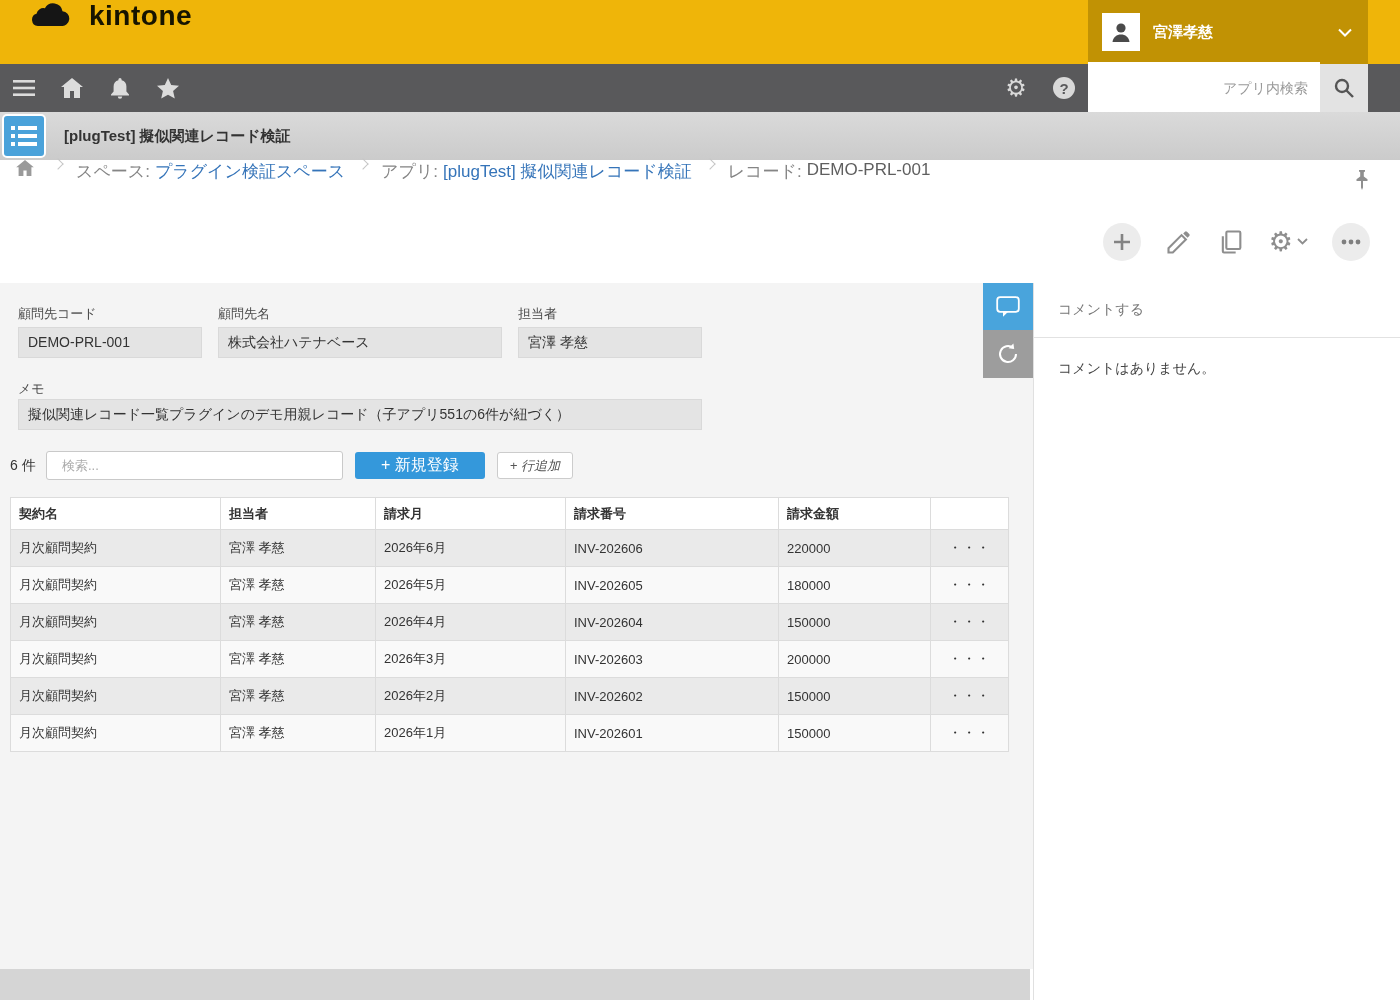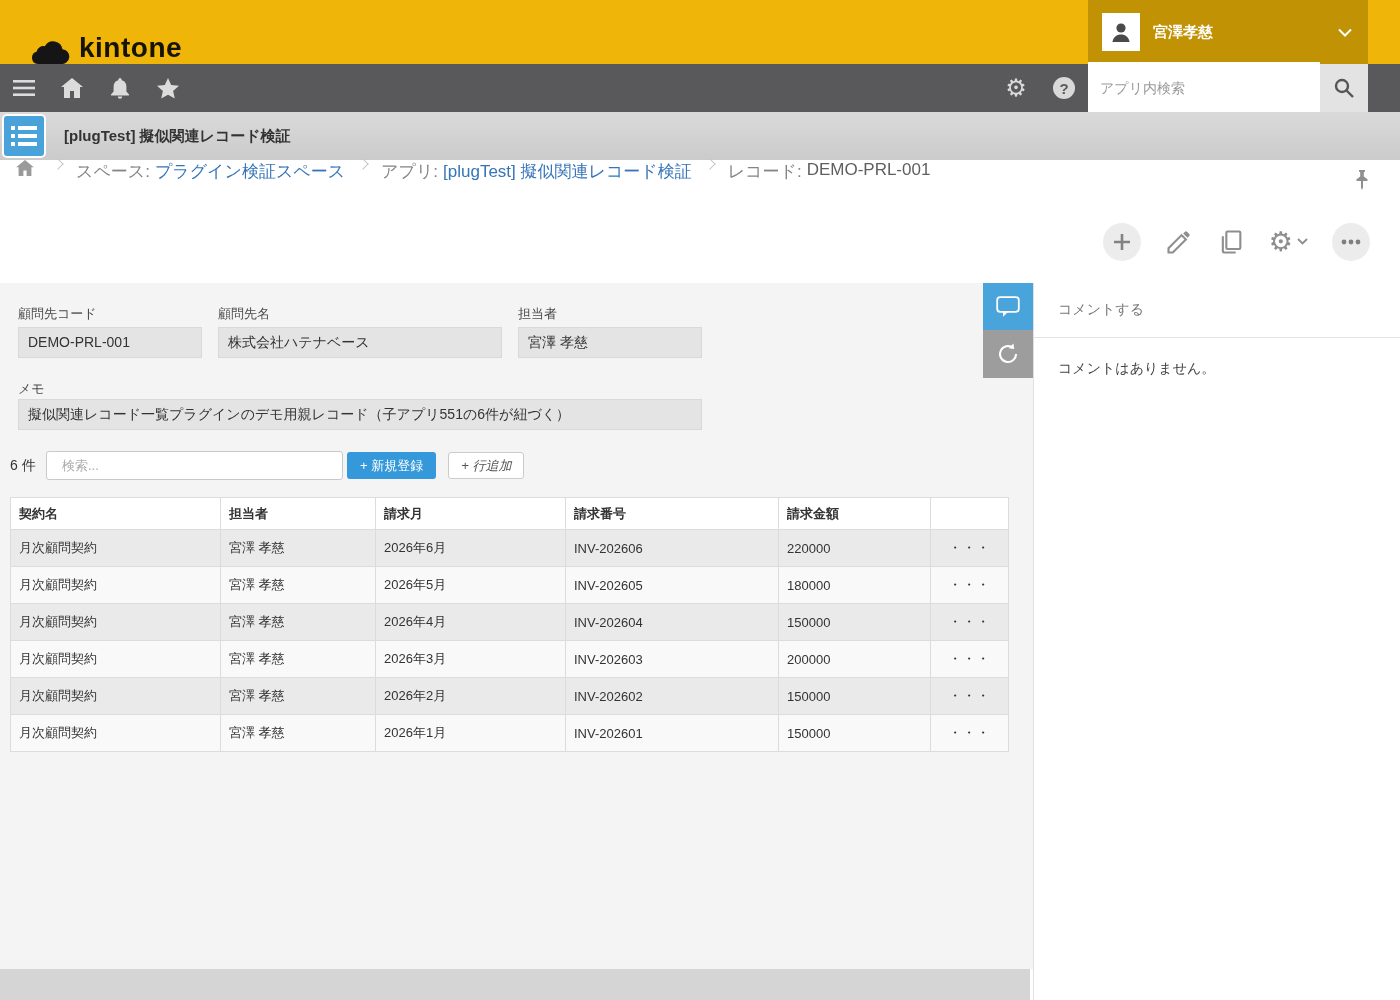--- a/index.html
+++ b/index.html
@@ -1,34 +1,34 @@
 <!DOCTYPE html>
 <html><head>
 <meta charset="utf-8">
 <style>
   html,body{margin:0;padding:0;}
   body{font-family:"Liberation Sans","DejaVu Sans",sans-serif;background:#fff;}
   .page{position:relative;width:1400px;height:1000px;overflow:hidden;background:#fff;}
 
   
   .topbar{position:absolute;left:0;top:0;width:100%;height:64px;background:#efb509;}
-  .logo{position:absolute;left:30px;top:0;height:64px;display:flex;align-items:flex-end;gap:9px;cursor:pointer;}
+  .logo{position:absolute;left:30px;top:0;height:64px;display:flex;align-items:flex-start;gap:19px;cursor:pointer;}
   .logo-text{font-size:28px;font-weight:bold;color:#161400;letter-spacing:.5px;}
   .user-box{position:absolute;left:1088px;top:0;width:280px;height:64px;background:#c19204;display:flex;align-items:center;gap:13px;padding:0 16px 0 14px;box-sizing:border-box;cursor:pointer;}
   .avatar{width:38px;height:38px;background:#fff;display:flex;align-items:center;justify-content:center;flex:none;}
   .user-name{flex:1;color:#fff;font-size:15px;font-weight:bold;}
 
   
   .navbar{position:absolute;left:0;top:64px;width:100%;height:48px;background:#59595b;}
   .nav-left{position:absolute;left:0;top:0;display:flex;height:48px;}
   .nav-btn{width:48px;height:48px;display:flex;align-items:center;justify-content:center;cursor:pointer;background:none;border:none;padding:0;}
   .nav-right{position:absolute;right:32px;top:0;height:48px;display:flex;align-items:center;}
   .help-bubble{width:22px;height:22px;border-radius:50%;background:#d9d9d9;color:#59595b;font-size:15px;font-weight:bold;display:flex;align-items:center;justify-content:center;}
   .gear-glyph{font-size:24px;line-height:1;color:#d9d9d9;font-family:"DejaVu Sans",sans-serif;}
-  .nav-search-input{width:232px;height:52px;border:none;outline:none;padding:2px 12px;font-size:14px;box-sizing:border-box;font-family:inherit;color:#333;}
+  .nav-search-input{width:232px;height:52px;border:none;outline:none;padding:2px 12px;font-size:14px;box-sizing:border-box;font-family:inherit;color:#333;text-align:right;}
   .nav-search-input::placeholder{color:#999;}
   .nav-search-btn{width:48px;height:48px;background:#e3e3e3;border:none;display:flex;align-items:center;justify-content:center;cursor:pointer;}
 
   
   .appbar{position:absolute;left:0;top:112px;width:100%;height:48px;background:linear-gradient(#dadada,#cbcbcb);}
   .app-icon{position:absolute;left:2px;top:2px;width:44px;height:44px;background:#4aa2da;border:2px solid #fff;border-radius:5px;box-sizing:border-box;display:flex;align-items:center;justify-content:center;cursor:pointer;}
   .app-title{position:absolute;left:64px;top:0;height:48px;display:flex;align-items:center;font-size:15px;font-weight:bold;color:#333;}
 
   
   .breadcrumb{position:absolute;left:0;top:160px;width:100%;height:40px;background:#fff;display:flex;align-items:flex-start;font-size:17px;}
@@ -48,21 +48,21 @@
 
   
   .content{position:absolute;left:0;top:283px;width:1033px;height:686px;background:#f4f4f4;}
   .fld-label{position:absolute;font-size:13px;color:#4a4a4a;}
   .fld-value{position:absolute;height:31px;line-height:29px;background:#e4e4e4;border:1px solid #d9d9d9;box-sizing:border-box;padding:0 9px;font-size:14px;color:#333;overflow:hidden;white-space:nowrap;}
 
   .table-controls{position:absolute;left:10px;top:168px;display:flex;align-items:center;}
   .rec-count{font-size:14px;color:#333;width:36px;flex:none;}
   .tbl-search{width:297px;height:29px;border:1px solid #c9c9c9;border-radius:3px;background:#fff;padding:0 15px;font-size:13px;box-sizing:border-box;outline:none;font-family:inherit;color:#333;}
   .tbl-search::placeholder{color:#aaa;}
-  .btn-primary{margin-left:4px;height:27px;background:#3498db;color:#fff;border:none;border-radius:3px;font-size:13px;padding:0 13px;cursor:pointer;font-family:inherit;}
+  .btn-primary{margin-left:12px;height:27px;background:#3498db;color:#fff;border:none;border-radius:3px;font-size:16px;padding:0 26px;cursor:pointer;font-family:inherit;}
   .btn-secondary{margin-left:12px;height:27px;background:#fff;color:#555;border:1px solid #ccc;border-radius:3px;font-size:13px;padding:0 12px;cursor:pointer;font-family:inherit;font-style:italic;}
 
   .subtable{position:absolute;left:10px;top:214px;border-collapse:collapse;table-layout:fixed;background:#fff;}
   .subtable th{background:#fff;border:1px solid #dcdcdc;height:31px;font-size:13px;font-weight:bold;color:#333;text-align:left;padding:0 8px;}
   .subtable td{border:1px solid #dcdcdc;height:36px;font-size:13px;color:#333;padding:0 8px;overflow:hidden;white-space:nowrap;}
   .subtable tbody tr:nth-child(odd){background:#eaeaea;}
   .subtable tbody tr:nth-child(even){background:#f9f9f9;}
   .row-menu{text-align:center;color:#666;cursor:pointer;letter-spacing:1px;}
 
   

